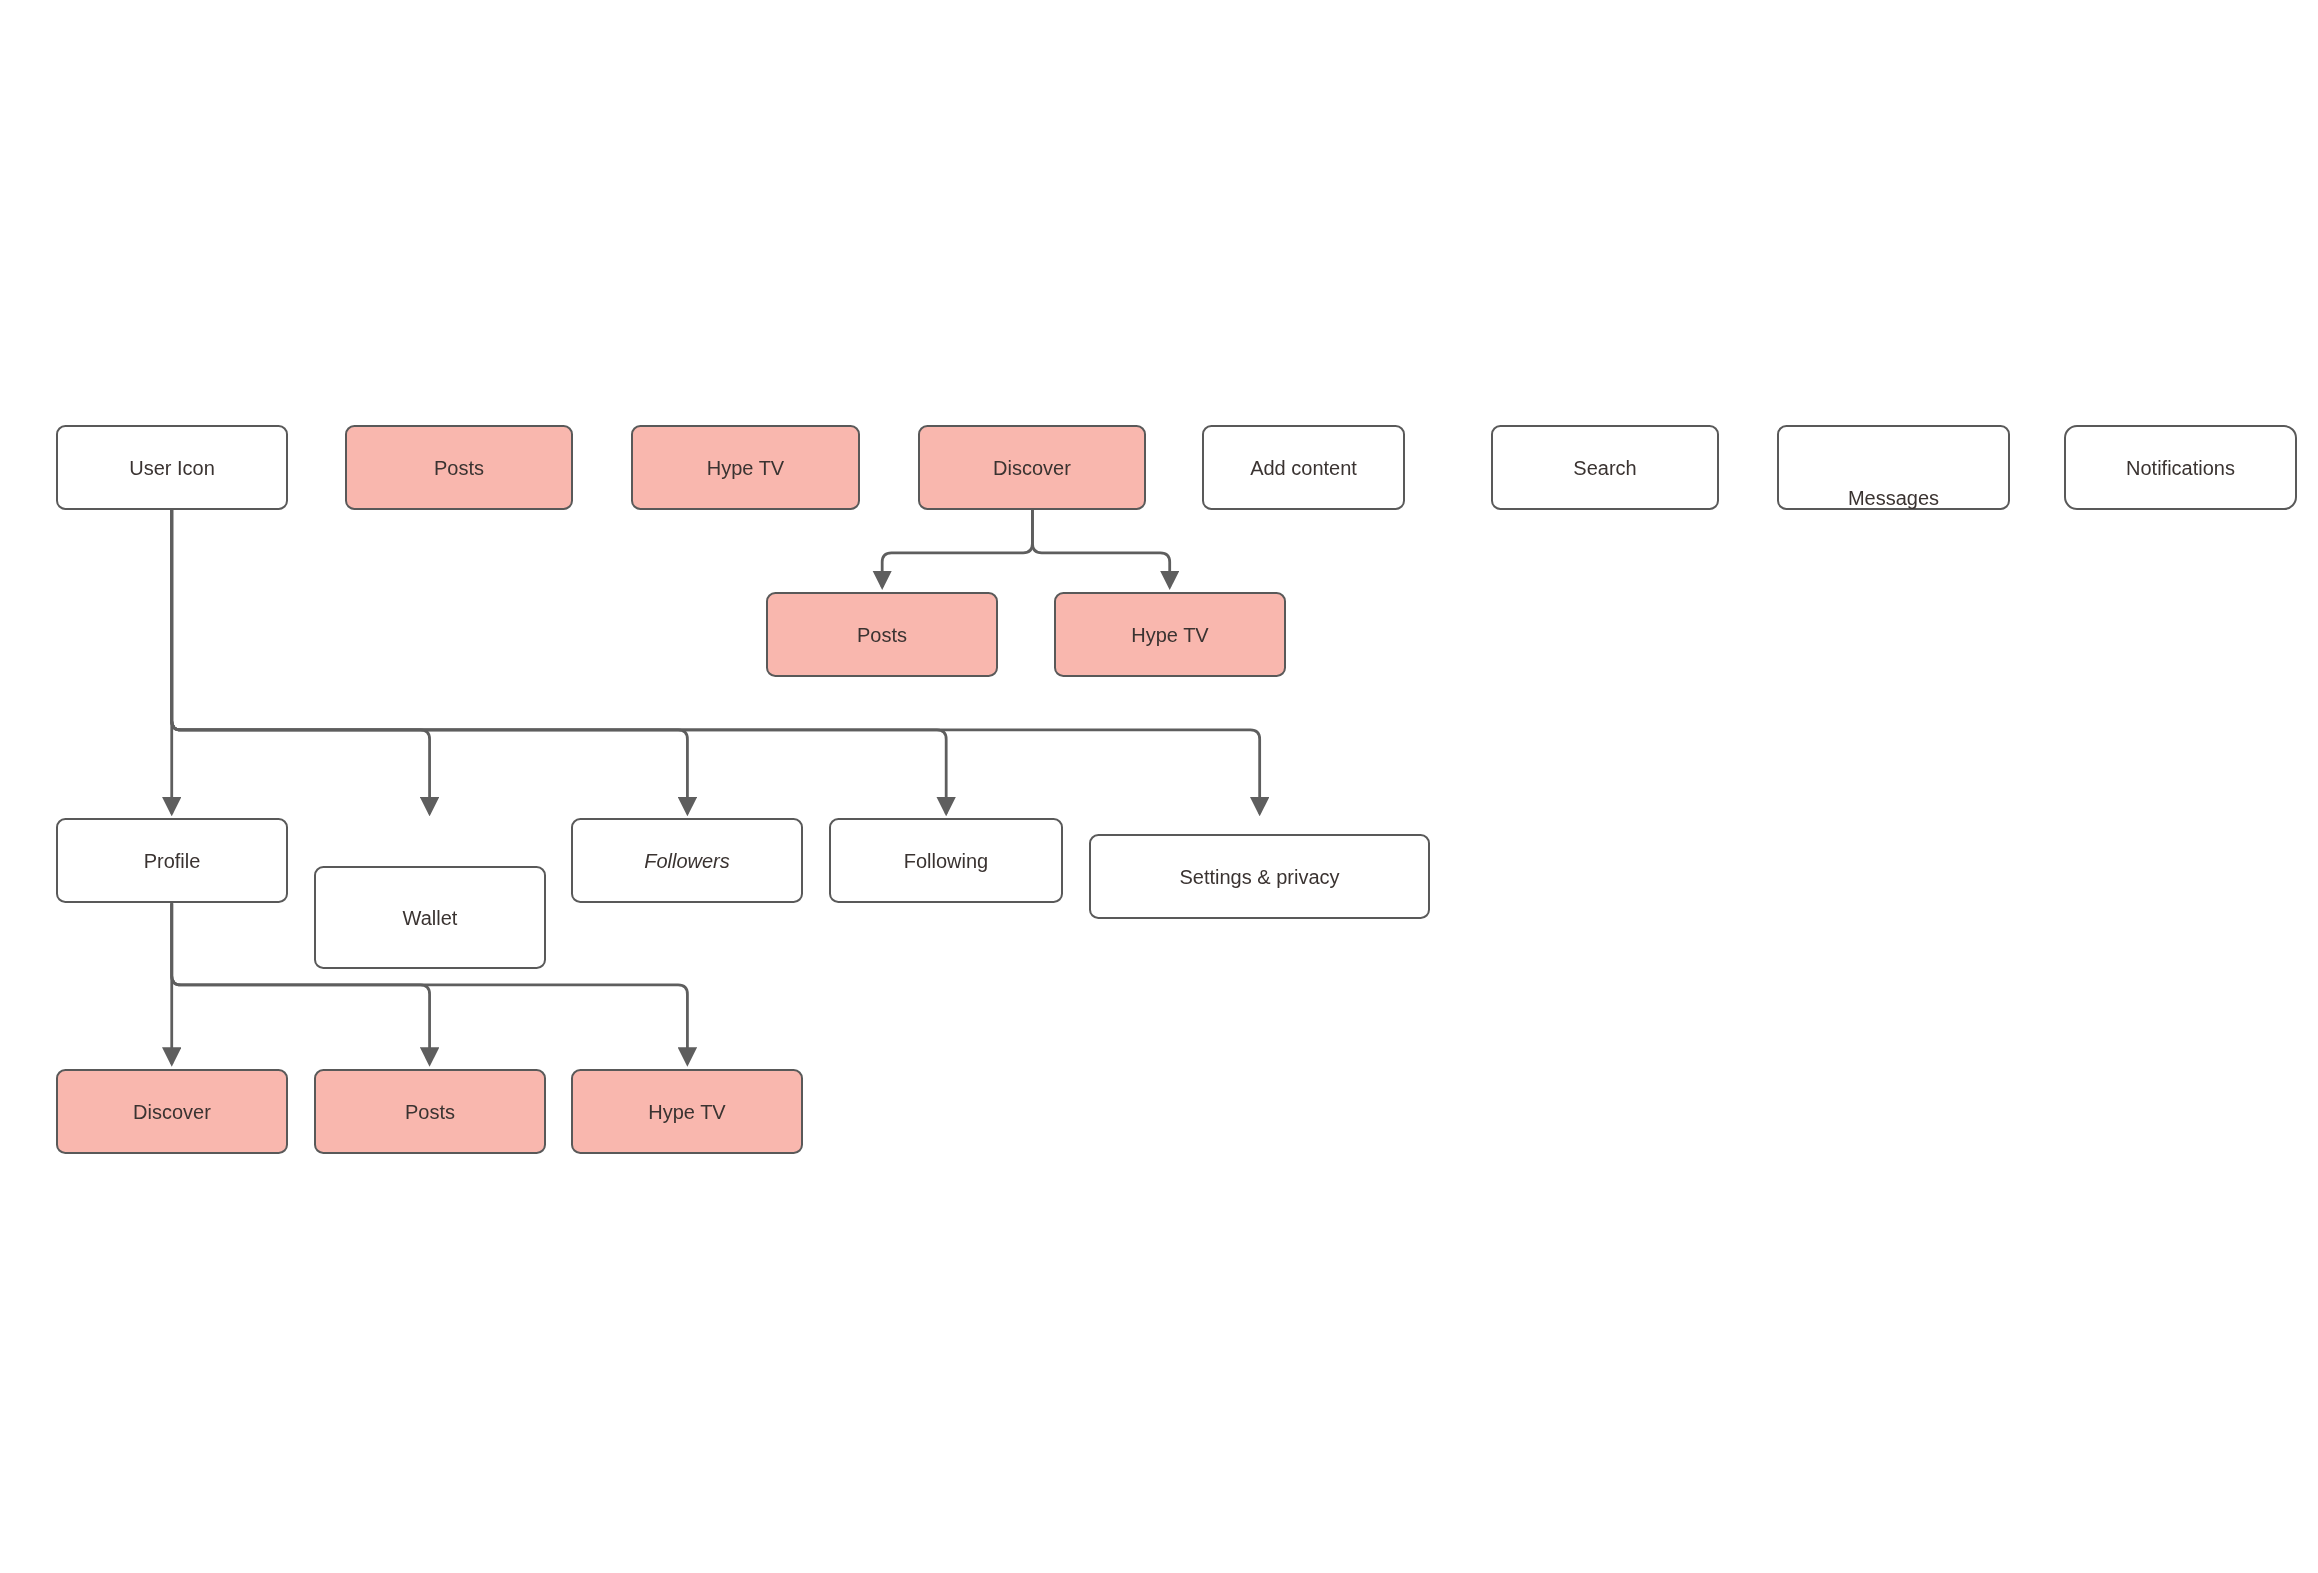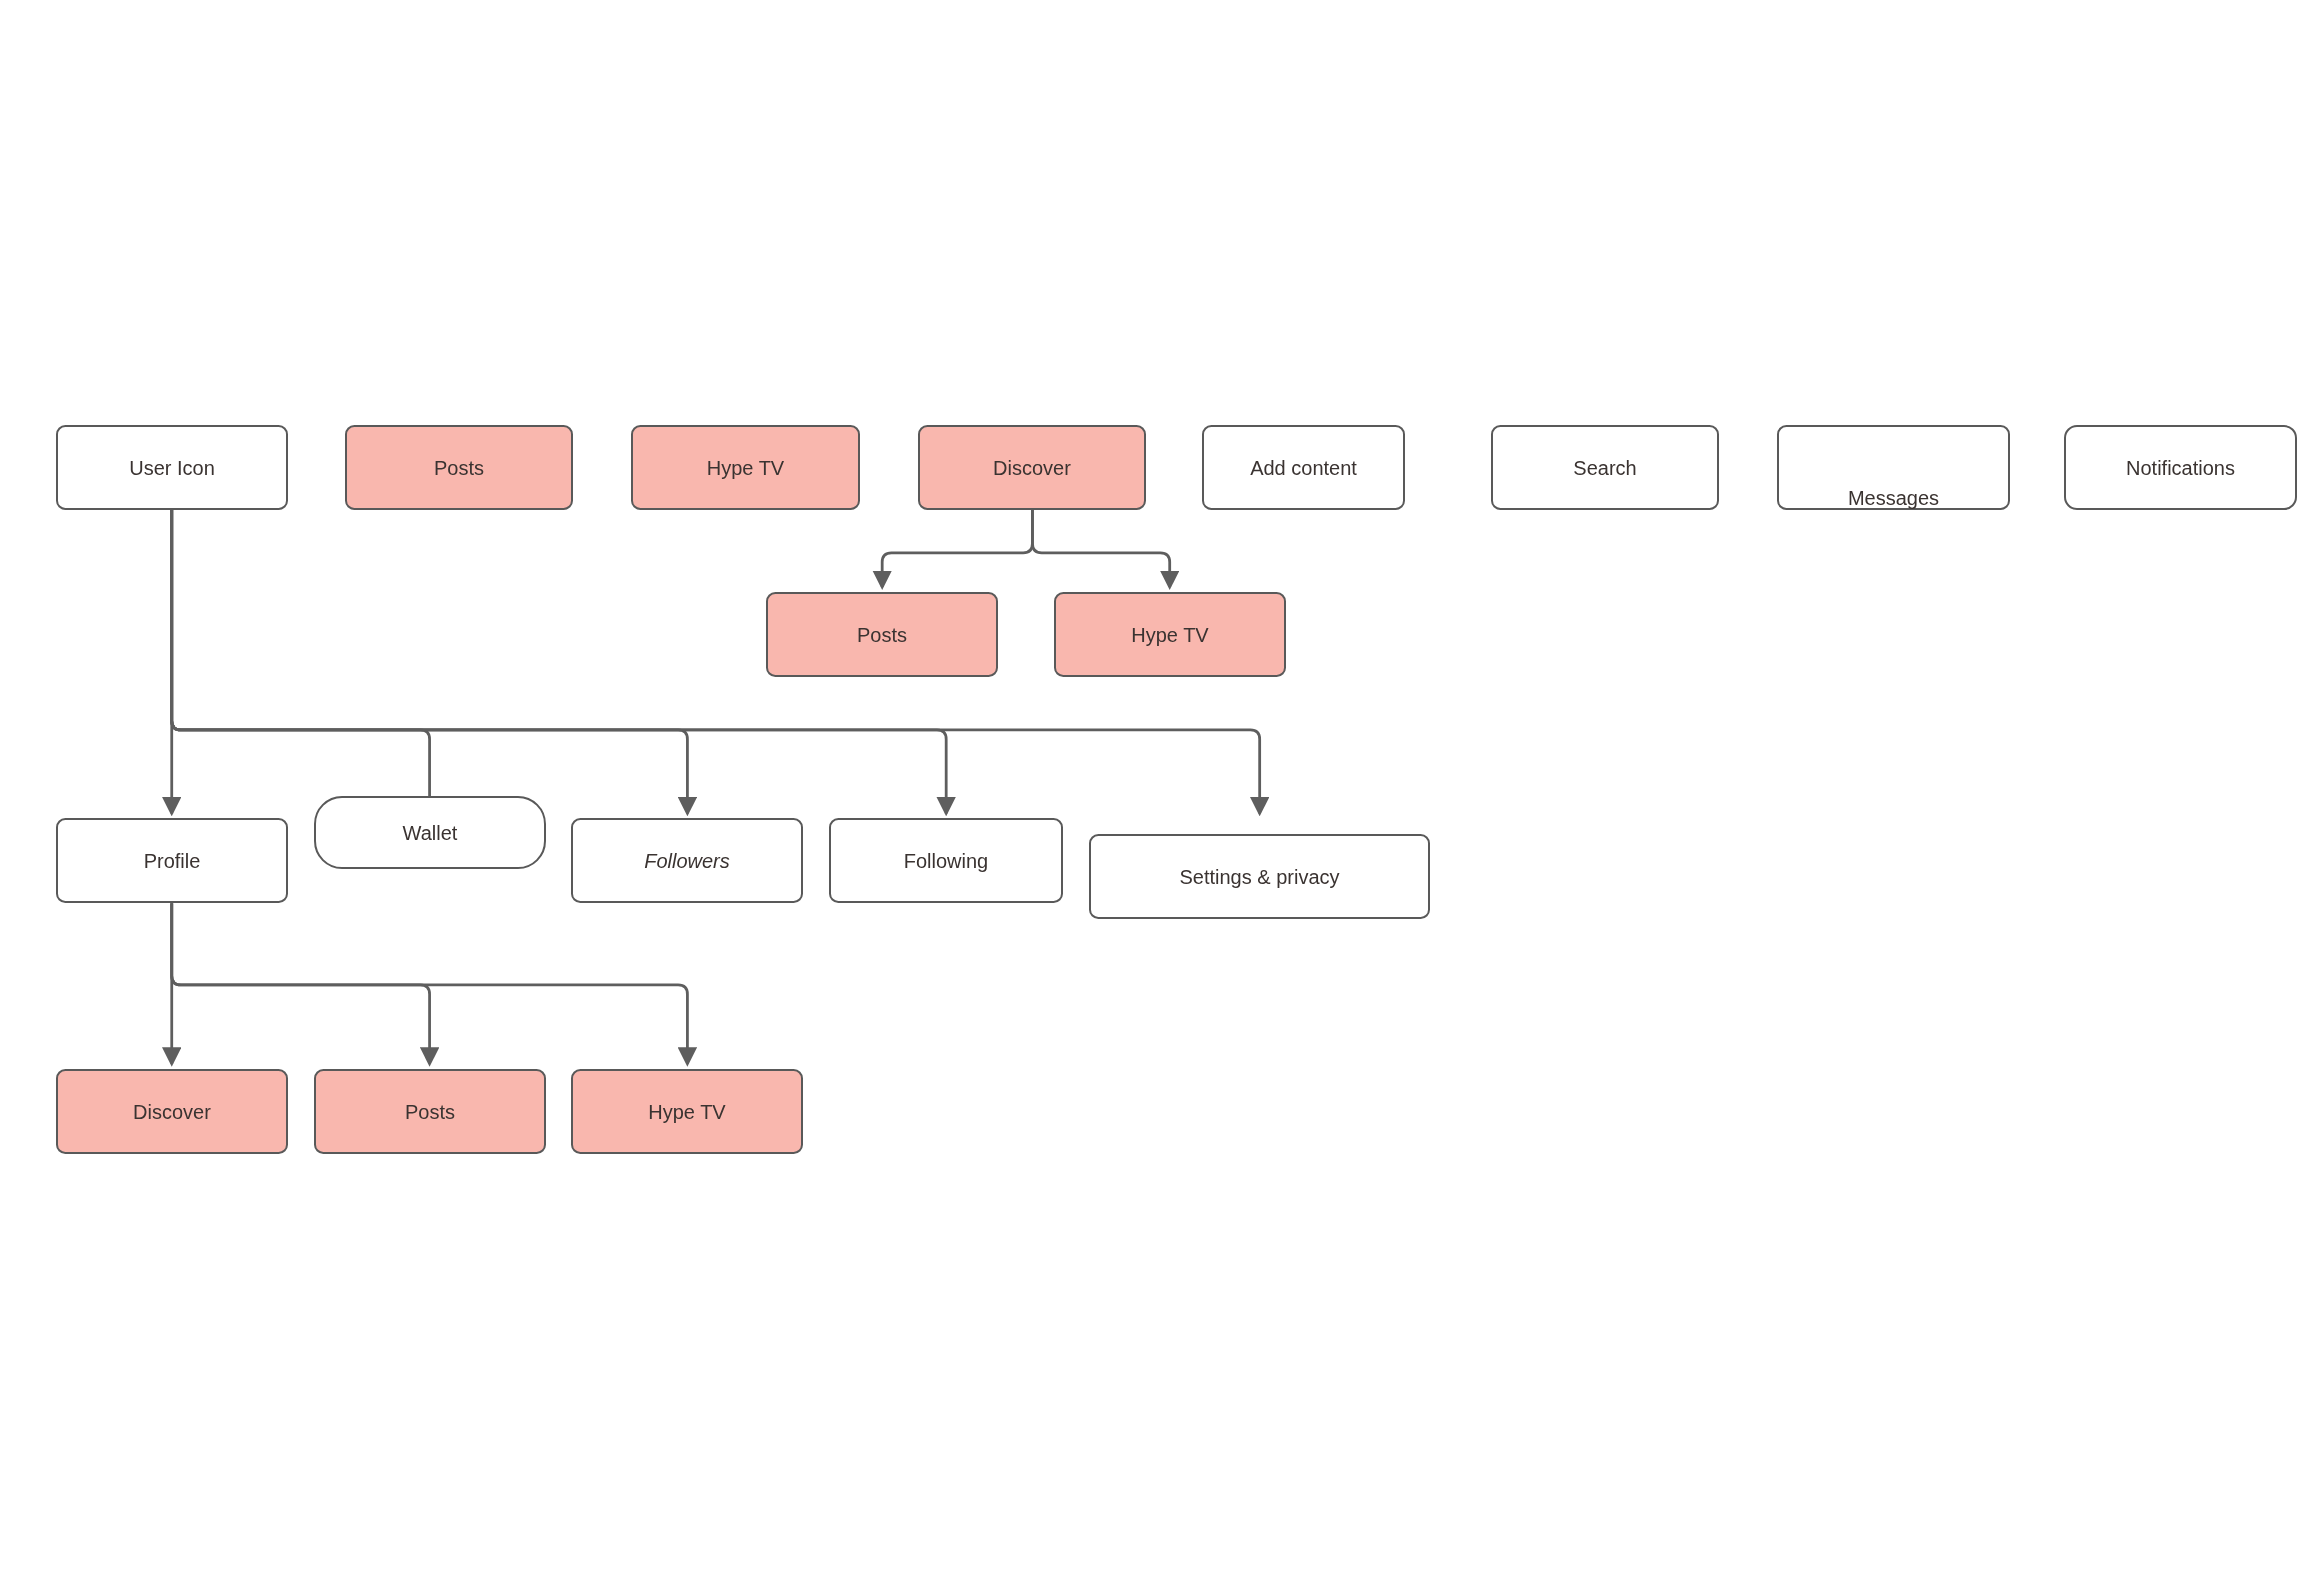--- a/index.html
+++ b/index.html
@@ -80,21 +80,21 @@
       </div>
       <div class="node highlight" style="left: 766px; top: 592px; width: 232px; height: 85px;">
         <span>Posts</span>
       </div>
       <div class="node highlight" style="left: 1054px; top: 592px; width: 232px; height: 85px;">
         <span>Hype TV</span>
       </div>
       <div class="node" style="left: 56px; top: 818px; width: 232px; height: 85px;">
         <span>Profile</span>
       </div>
-      <div class="node" style="left: 314px; top: 796px; width: 232px; height: 73px; border-radius: 28px;">
+      <div class="node" style="left: 314px; top: 866px; width: 232px; height: 103px;">
         <span>Wallet</span>
       </div>
       <div class="node" style="left: 571px; top: 818px; width: 232px; height: 85px; font-style: italic;">
         <span>Followers</span>
       </div>
       <div class="node" style="left: 829px; top: 818px; width: 234px; height: 85px;">
         <span>Following</span>
       </div>
       <div class="node" style="left: 1089px; top: 818px; width: 341px; height: 85px; margin-top: 16px;">
         <span>Settings &amp; privacy</span>

